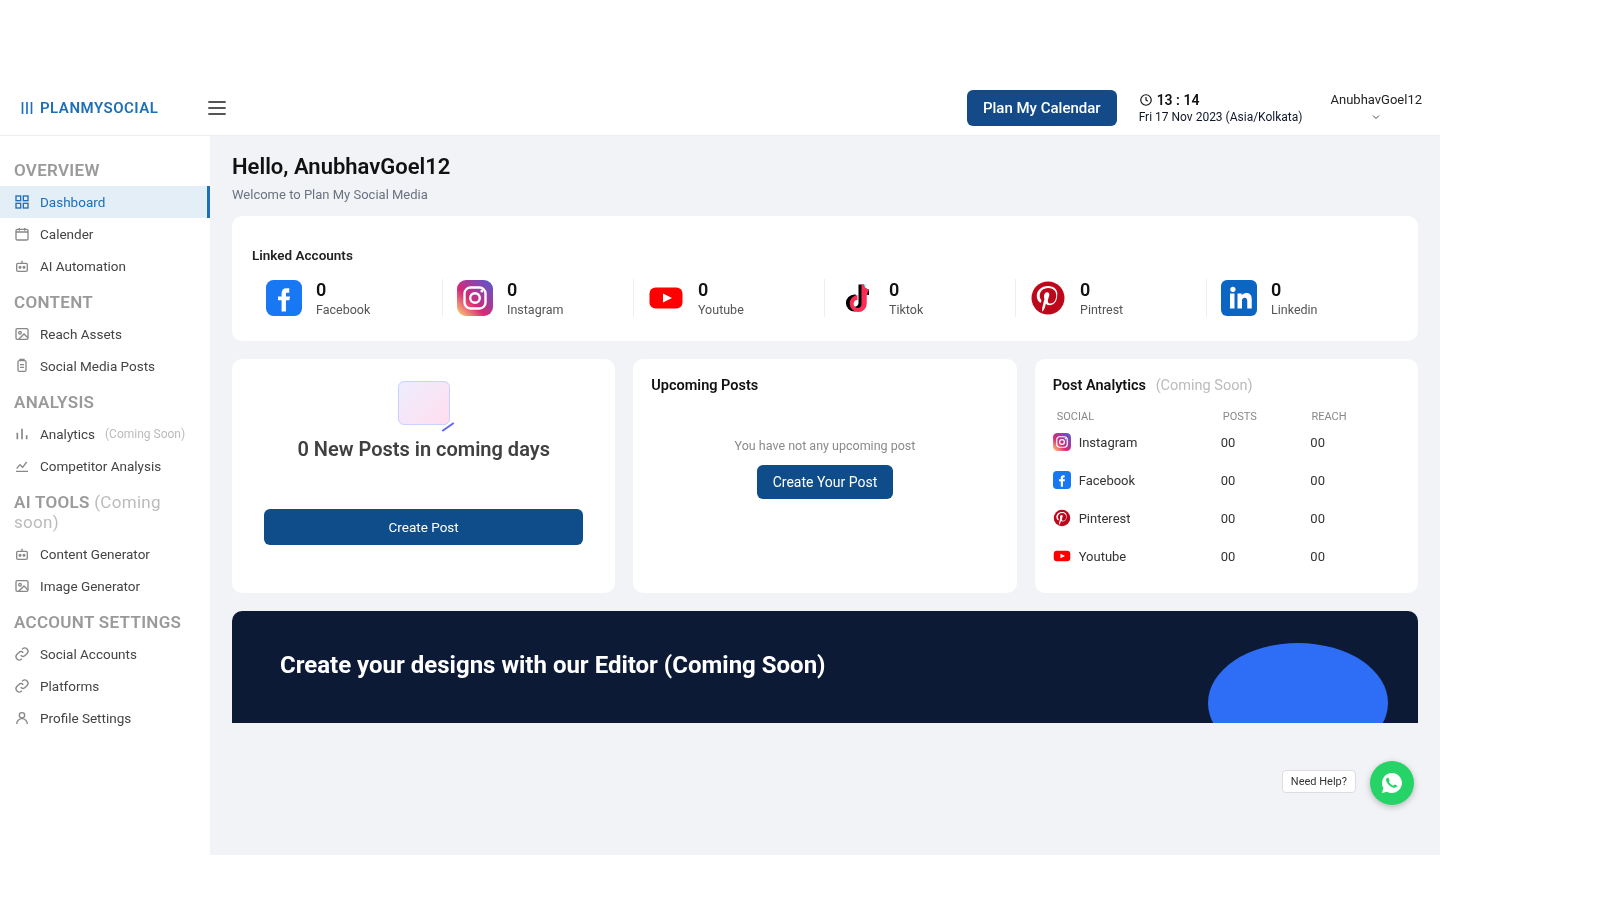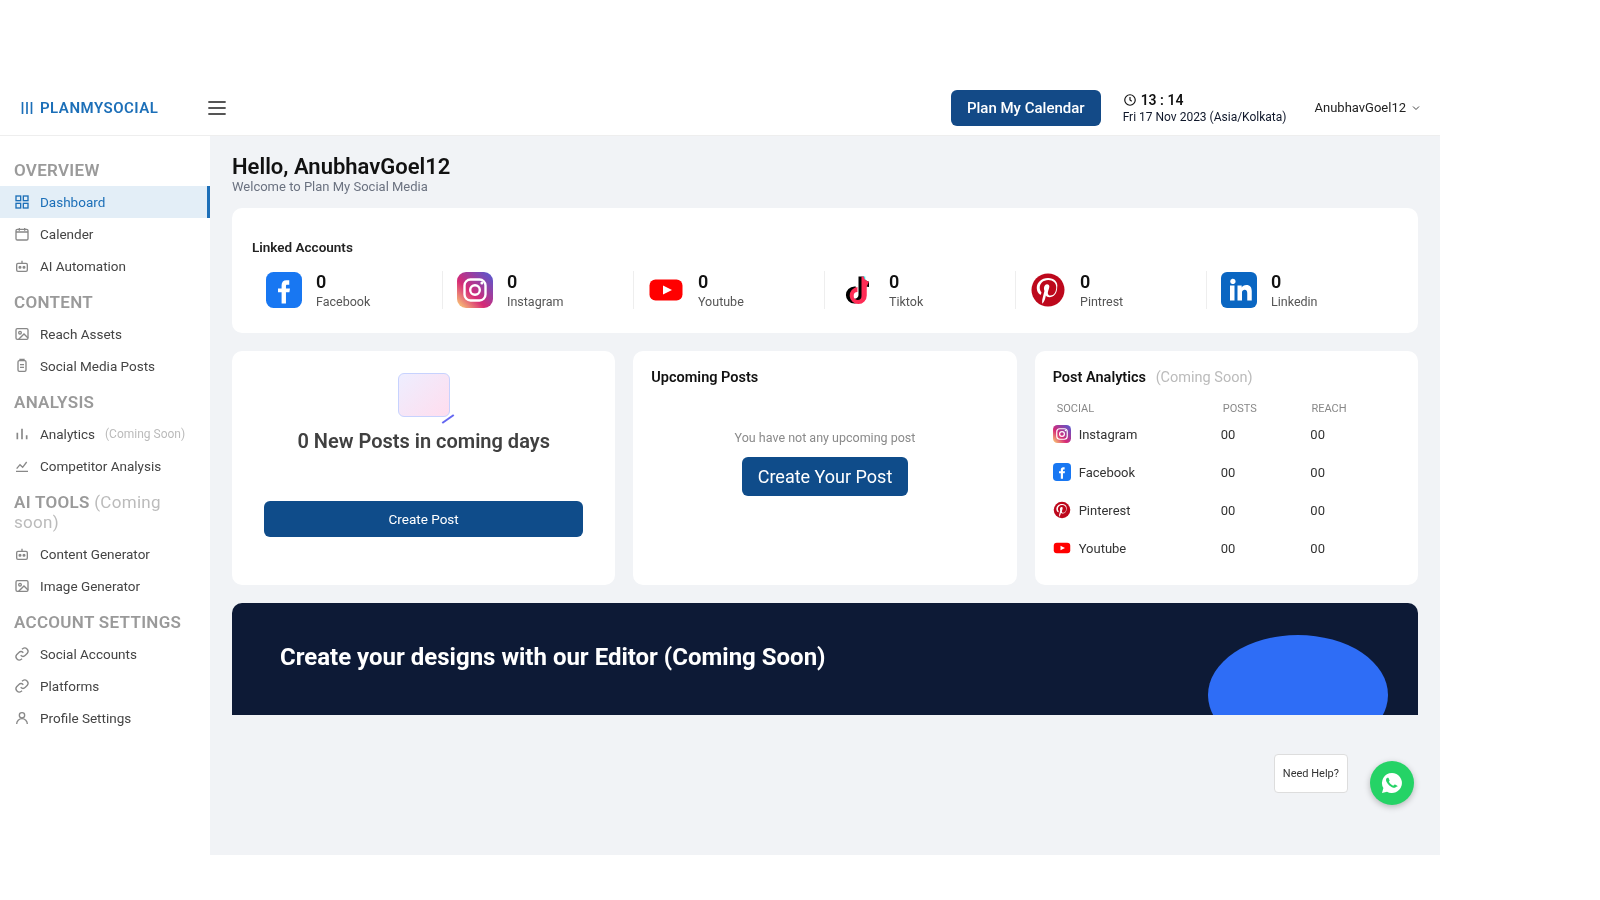--- a/index.html
+++ b/index.html
@@ -7,68 +7,68 @@
 .canvas { position:absolute; top:80px; left:0; right:160px; bottom:45px; background:#fff; display:flex; flex-direction:column; }
 .topbar { height:56px; display:flex; align-items:center; border-bottom:1px solid #eee; padding:0 18px; }
 .logo { display:flex; align-items:center; gap:4px; font-weight:600; letter-spacing:.5px; color:#1c6fb8; font-size:15px; }
 .logo svg { flex:none; }
 .hamburger { margin-left:50px; color:#555; cursor:pointer; }
 .tb-spacer { flex:1; }
 .btn-primary { background:#134a87; color:#fff; border:none; border-radius:6px; padding:9px 16px; font-size:15px; font-weight:500; cursor:pointer; }
 .clockbox { margin-left:22px; }
 .clock-line { display:flex; align-items:center; gap:4px; font-weight:600; color:#111; font-size:14px; }
 .clock-date { font-size:12px; color:#0f172a; margin-top:2px; }
-.userbox { margin-left:28px; display:flex; align-items:center; gap:4px; font-size:13px; color:#222; cursor:pointer; }
+.userbox { margin-left:28px; display:flex; align-items:center; gap:4px; font-size:13px; color:#222; cursor:pointer;flex-direction:column; }
 .body { flex:1; display:flex; min-height:0; }
 .sidebar { width:210px; padding:14px 0; overflow:auto; }
 .sb-heading { font-size:17px; font-weight:600; color:#9a9a9a; letter-spacing:.3px; padding:10px 14px 6px; }
 .sb-heading .soon { color:#bbb; font-weight:400; }
 .sb-item { display:flex; align-items:center; gap:10px; padding:8px 14px; color:#444; font-size:13.5px; cursor:pointer; }
 .sb-item.active { background:#e3eef7; color:#1c6fb8; border-right:3px solid #1c6fb8; }
 .sb-item .soon { color:#bbb; font-size:12px; }
 .sb-ico { width:16px; height:16px; flex:none; color:#888; }
 .sb-item.active .sb-ico { color:#1c6fb8; }
 .main { flex:1; background:#f1f3f6; padding:18px 22px 0; overflow:auto; }
 .greet h1 { font-size:22px; font-weight:600; color:#111; }
-.greet p { font-size:13px; color:#6b7280; }
+.greet p { font-size:13px; color:#6b7280; margin-top:8px; }
 .card { background:#fff; border-radius:10px; }
 .linked { margin-top:14px; padding:31px 20px 20px; }
 .linked-title { font-size:13.5px; font-weight:600; color:#222; margin-bottom:12px; }
 .accts { display:flex; }
 .acct { flex:1; display:flex; align-items:center; gap:14px; position:relative; padding:4px 14px; }
 .acct:not(:last-child)::after { content:""; position:absolute; right:0; top:4px; bottom:4px; width:1px; background:#eee; }
 .acct-ic { width:36px; height:36px; border-radius:8px; display:flex; align-items:center; justify-content:center; }
 .acct-num { font-size:18px; font-weight:600; color:#111; }
 .acct-name { font-size:12.5px; color:#555; margin-top:2px; }
 .row3 { display:flex; gap:18px; margin-top:18px; }
 .c-newposts { flex:1.05; padding:22px 18px 20px; display:flex; flex-direction:column; align-items:center; }
 .np-illus { width:52px; height:44px; background:linear-gradient(135deg,#eef,#fde); border-radius:6px; position:relative; border:1px solid #c7d2fe; }
 .np-illus::before { content:""; position:absolute; right:-6px; bottom:-4px; width:14px; height:2px; background:#6366f1; transform:rotate(-35deg); }
 .np-h { font-size:20px; font-weight:600; color:#404040; margin-top:12px; text-align:center; }
 .np-btn { margin-top:48px; width:92%; background:#0f4c8a; color:#fff; border:none; border-radius:6px; padding:10px; font-size:13.5px; cursor:pointer; }
 .c-upcoming { flex:1.05; padding:18px 18px; }
 .up-h { font-size:14.5px; font-weight:600; color:#111; }
 .up-body { text-align:center; margin-top:44px; }
 .up-msg { font-size:12.5px; color:#8a8a8a; }
-.up-btn { margin-top:12px; background:#0f4c8a; color:#fff; border:none; border-radius:6px; padding:9px 16px; font-size:18px; cursor:pointer;text-align:center; }
+.up-btn { margin-top:12px; background:#0f4c8a; color:#fff; border:none; border-radius:6px; padding:9px 16px; font-size:14px; cursor:pointer;text-align:center; }
 .c-analytics { flex:1.05; padding:18px 18px; }
 .an-h { font-size:14.5px; font-weight:600; color:#111; }
 .an-h .soon { color:#bbb; font-weight:400; margin-left:6px; }
 .an-table { margin-top:16px; }
 .an-head { display:flex; font-size:11px; color:#888; text-transform:uppercase; }
 .an-head .c1 { flex:1.5; padding-left:4px; }
 .an-head .c2, .an-head .c3 { flex:.8; }
 .an-row { display:flex; align-items:center; padding:10px 0; font-size:13px; color:#333; }
 .an-row .c1 { flex:1.5; display:flex; align-items:center; gap:8px; }
 .an-row .c2, .an-row .c3 { flex:.8; }
 .an-ic { width:18px; height:18px; border-radius:4px; display:flex; align-items:center; justify-content:center; }
 .editor-banner { margin-top:18px; background:#0d1a36; border-radius:10px 10px 0 0; color:#fff; padding:40px 48px 44px; position:relative; overflow:hidden; }
 .editor-banner h2 { font-size:24px; font-weight:700; }
 .blob { position:absolute; right:30px; bottom:-40px; width:180px; height:120px; background:#2e6df6; border-radius:50%; }
-.help-pill { position:absolute; right:92px; bottom:62px; background:#fff; color:#333; font-size:11px; padding:12px 8px; border-radius:4px; border:1px solid #ddd; }
+.help-pill { position:absolute; right:84px; bottom:62px; background:#fff; color:#333; font-size:11px; padding:4px 8px; border-radius:4px; border:1px solid #ddd; }
 .wa-fab { position:absolute; right:26px; bottom:50px; width:44px; height:44px; border-radius:50%; background:#25d366; display:flex; align-items:center; justify-content:center; cursor:pointer; box-shadow:0 2px 6px rgba(0,0,0,.25); }
 svg { display:block; }
 </style>
 </head>
 <body>
 
 <div class="canvas">
 
   <div class="topbar">
     <div class="logo">

